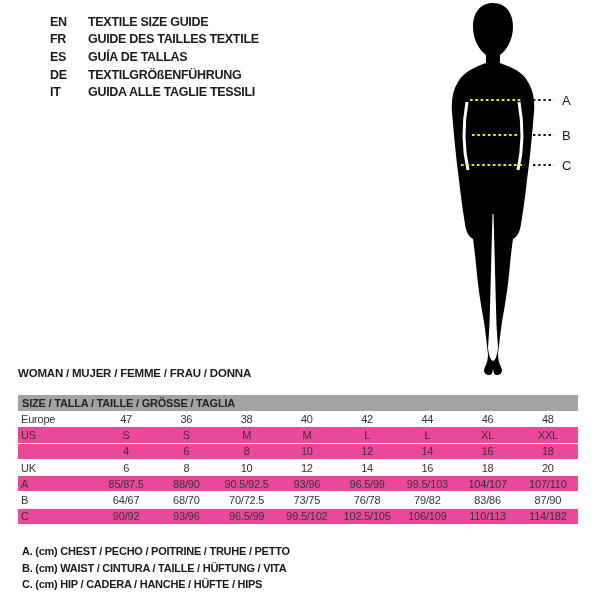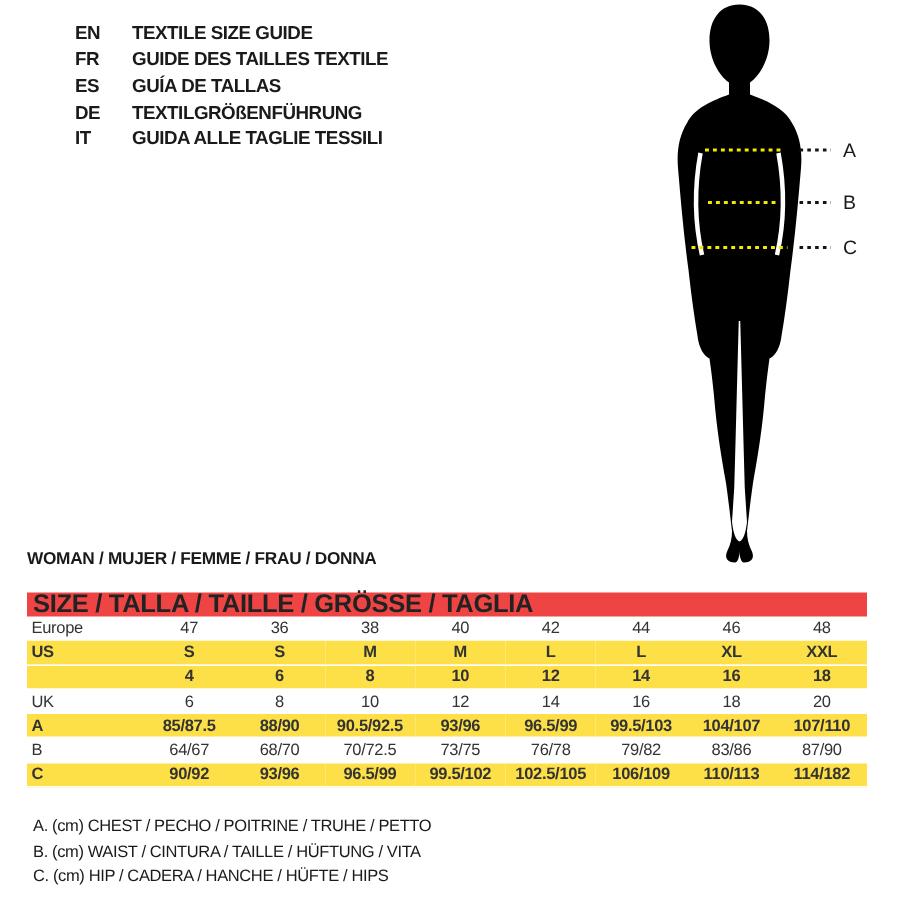--- a/index.html
+++ b/index.html
@@ -13,29 +13,29 @@
     font-weight:bold;font-size:12.5px;letter-spacing:-0.3px;color:#1a1a1a;}
   .lang-code{width:38px;flex:none;padding-left:28px;}
   
   .figure{position:absolute;left:430px;top:0;}
   .marker-label{font-family:"Liberation Sans",sans-serif;font-size:13px;fill:#1a1a1a;}
   
   .section-title{position:absolute;left:18px;top:367px;
     font-size:11.5px;font-weight:bold;letter-spacing:-0.2px;color:#1a1a1a;}
   
   .table-wrap{position:absolute;left:18px;top:395px;width:560px;}
-  .t-header{height:16px;line-height:16px;background:#ef4444;padding-left:4px;
-    font-size:17px;font-weight:bold;letter-spacing:-0.2px;color:#222;}
+  .t-header{height:16px;line-height:16px;background:#a3a3a3;padding-left:4px;
+    font-size:11px;font-weight:bold;letter-spacing:-0.2px;color:#222;}
   table.sizes{width:100%;border-collapse:collapse;table-layout:fixed;
     font-size:11px;color:#333;letter-spacing:-0.2px;}
   table.sizes td{height:15.3px;padding:0;text-align:center;border-bottom:1px solid #fff;}
   table.sizes td.row-label{text-align:left;padding-left:3px;width:75px;margin-top:10px;}
-  table.sizes tr.shaded{background:#fde047;font-weight:bold;}
-  
-  .notes{position:absolute;left:22px;top:543px;font-size:11px;font-weight:normal;
+  table.sizes tr.shaded{background:#ec4899;}
+  
+  .notes{position:absolute;left:22px;top:543px;font-size:11px;font-weight:bold;
     letter-spacing:-0.25px;line-height:16.6px;color:#1a1a1a;}
 </style>
 </head>
 <body>
 
 <div class="page">
 
   <div class="langs">
 
       <div class="lang-row">

